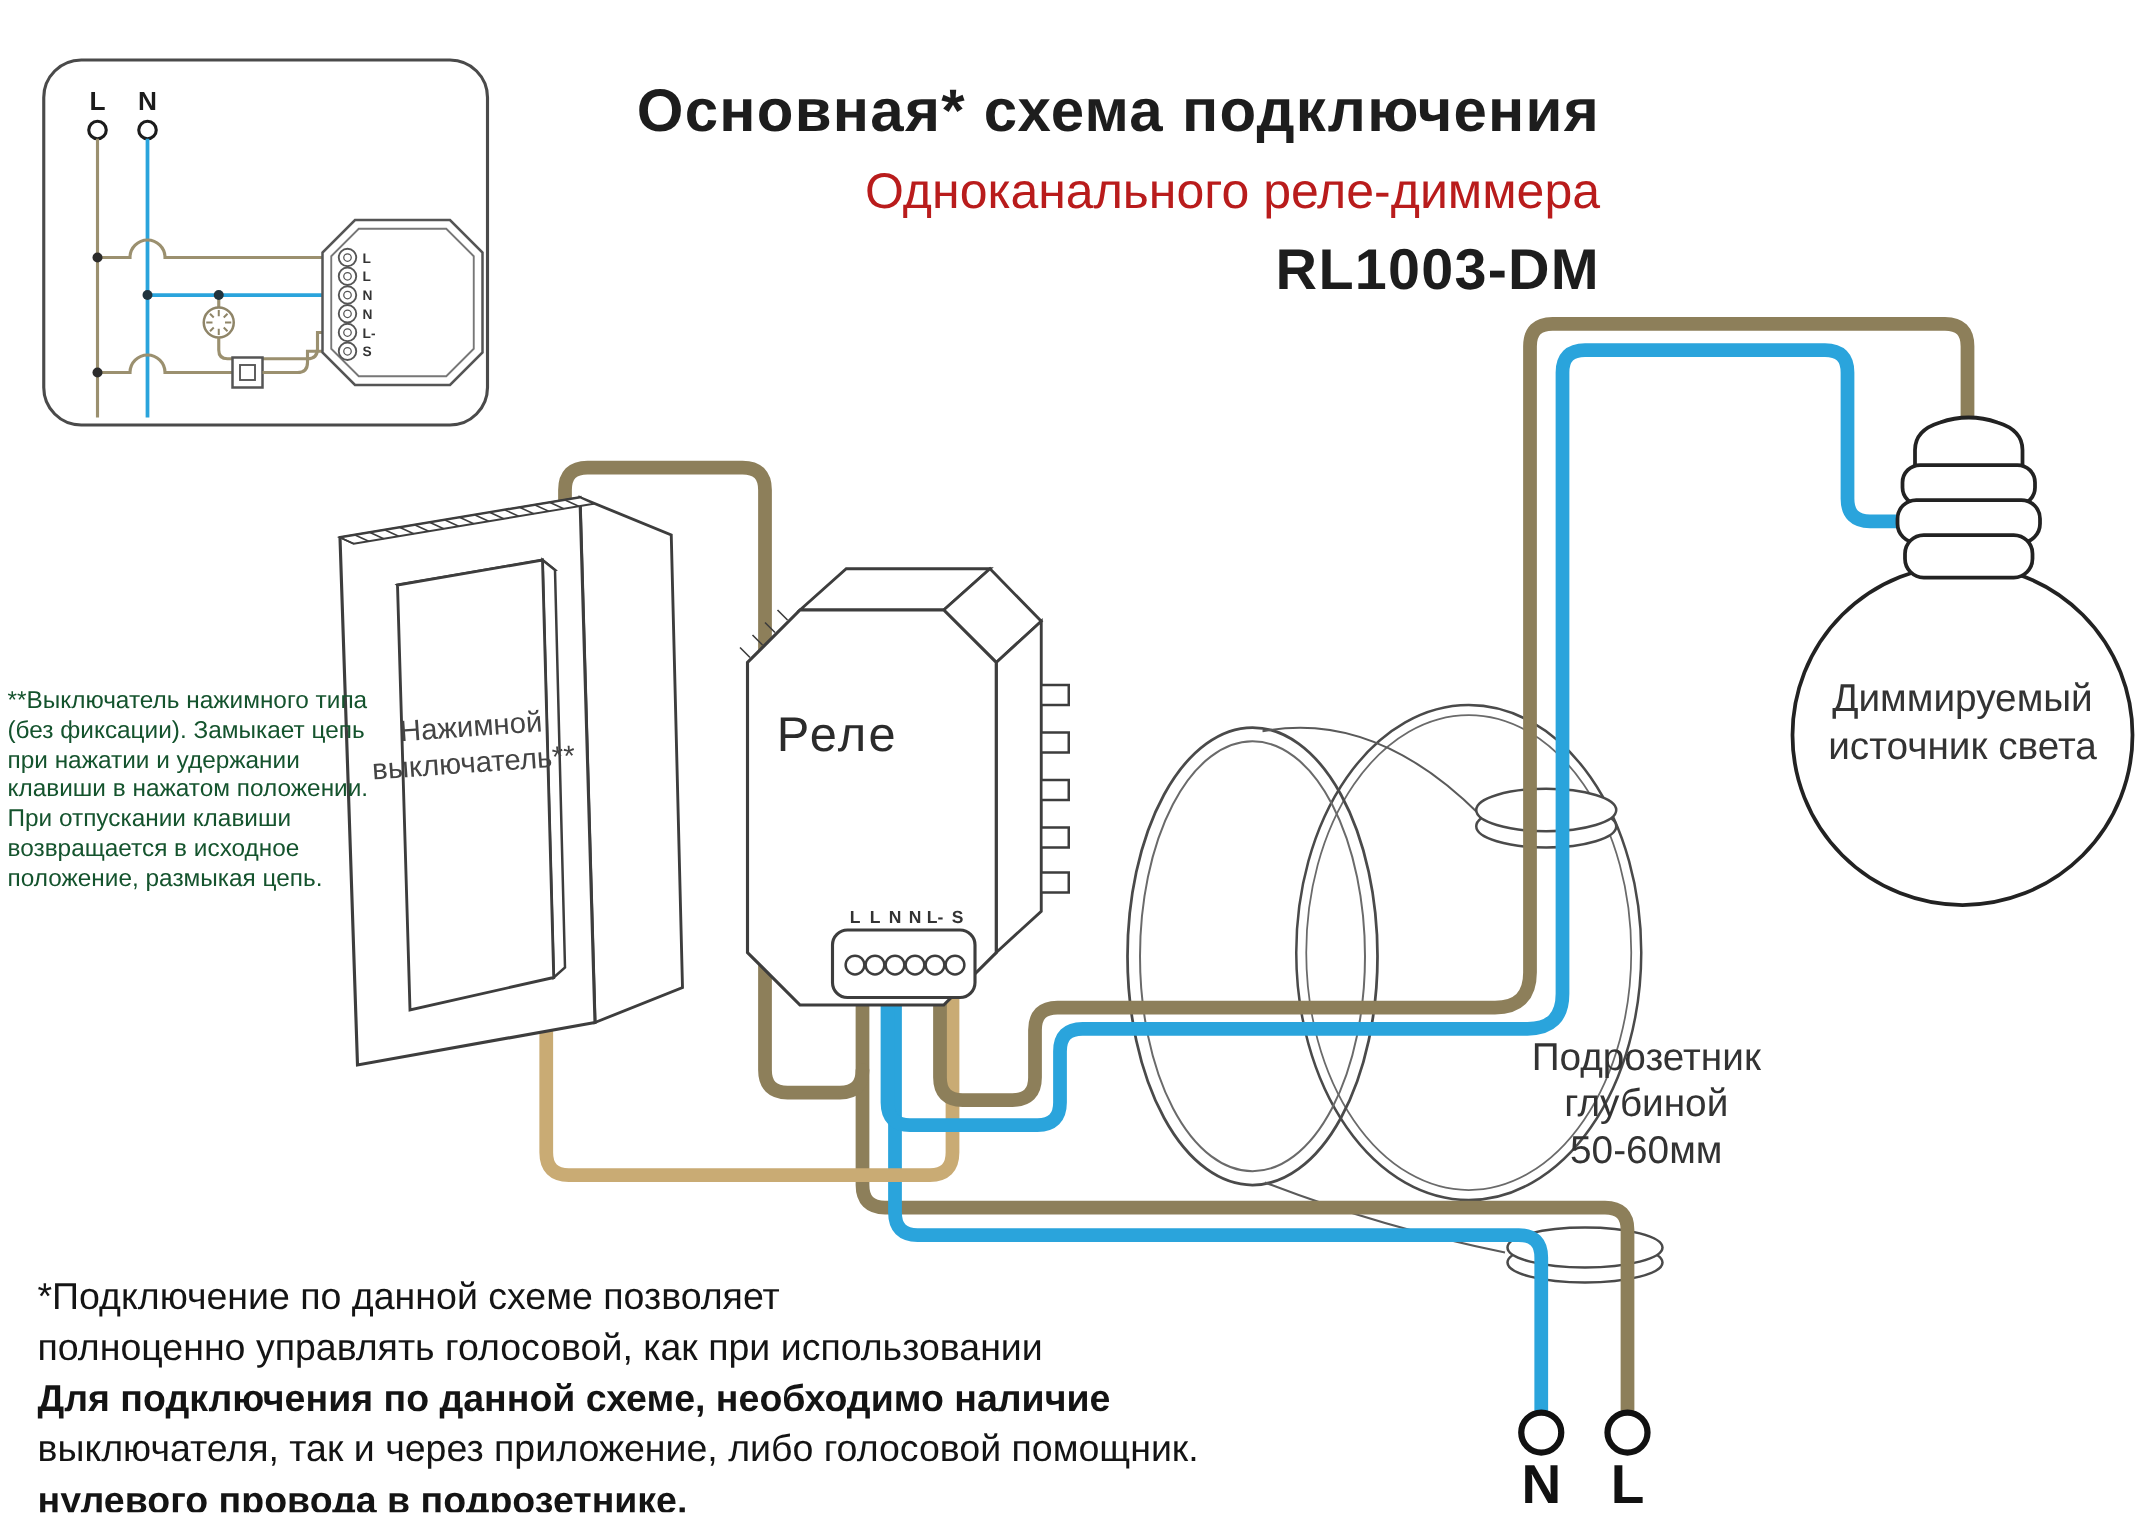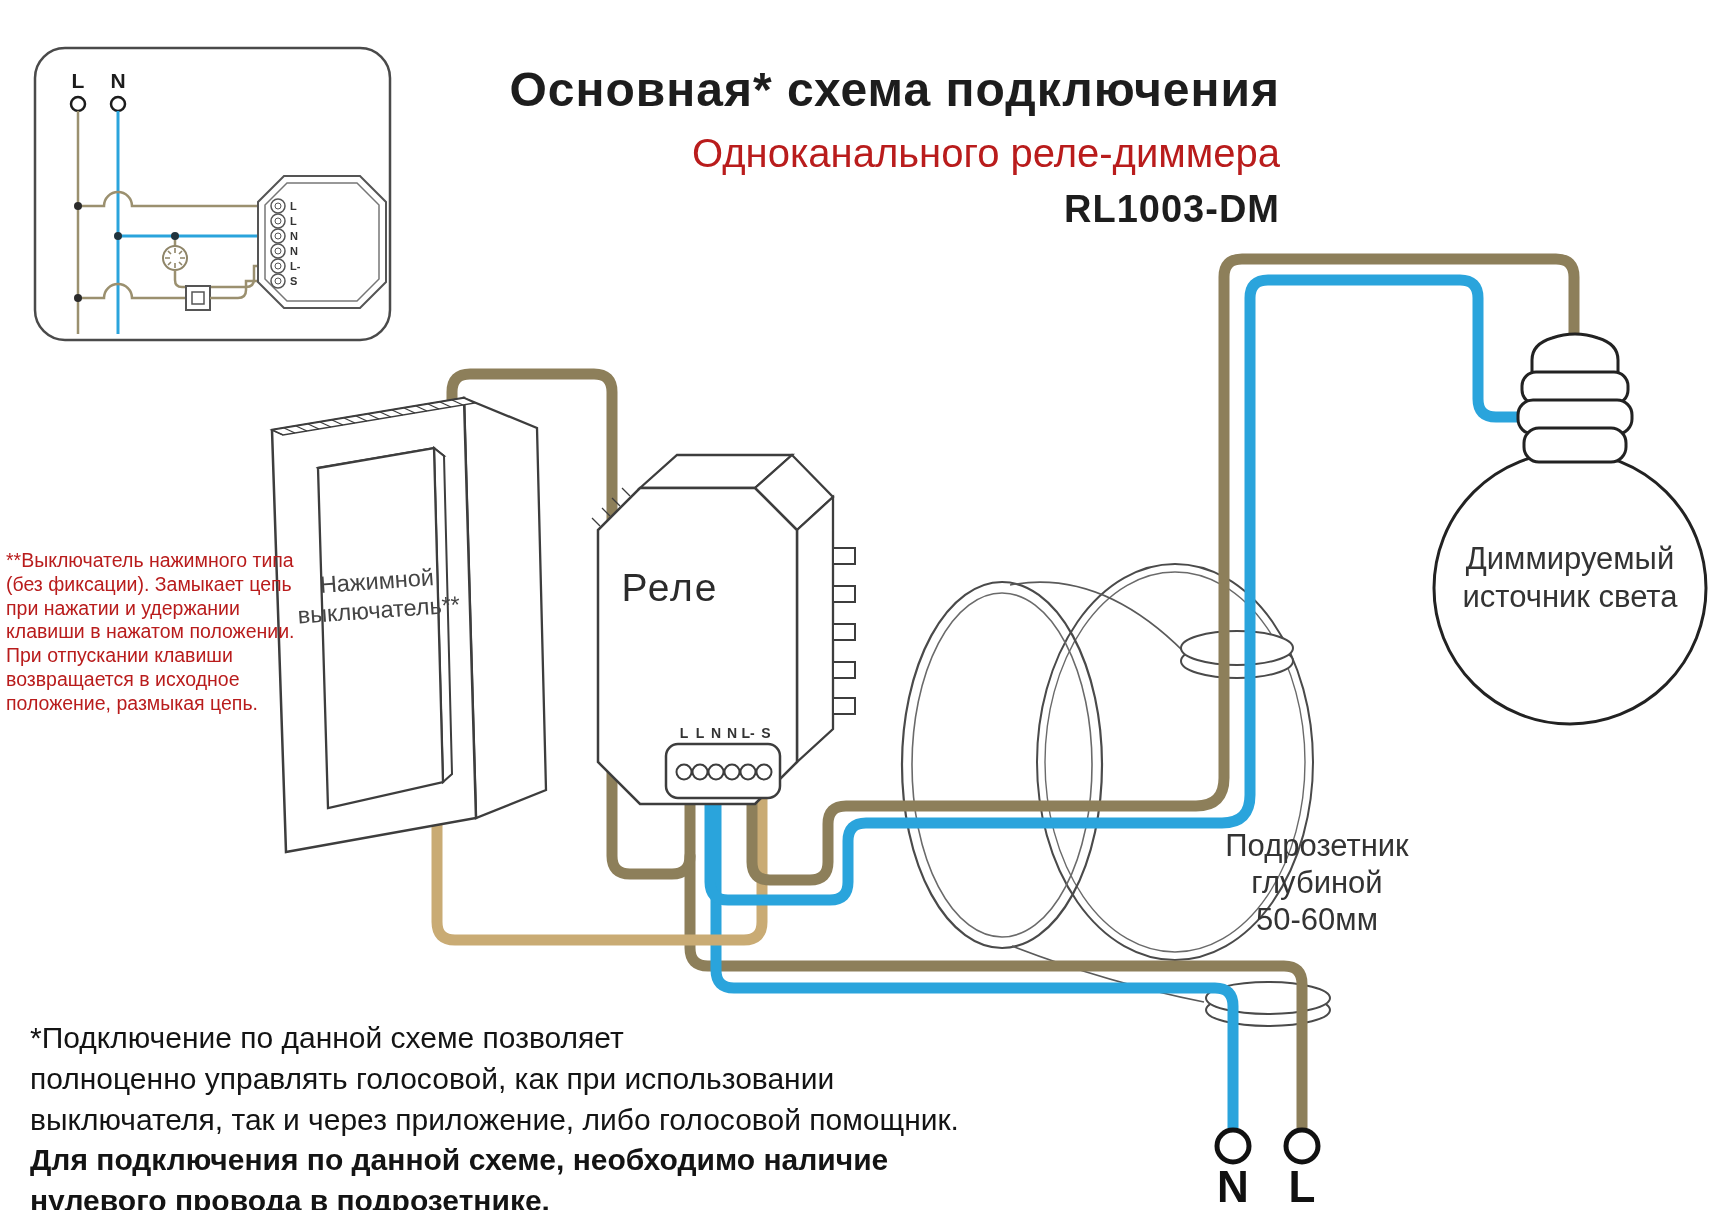--- a/index.html
+++ b/index.html
@@ -5,22 +5,22 @@
   html,body{margin:0;padding:0;background:#ffffff;}
   #stage{
     position:relative;width:1720px;height:1210px;background:#ffffff;
     font-family:"Liberation Sans", sans-serif;overflow:hidden;
   }
   #diagram-svg{position:absolute;left:0;top:0;}
   .txt{position:absolute;color:#222;}
   #title-block{left:420px;top:62px;width:860px;text-align:right;}
   #title-main{font-size:48px;font-weight:bold;color:#1d1d1d;letter-spacing:1px;}
   #title-sub{font-size:40px;color:#b91c1c;margin-top:14px;}
-  #title-model{font-size:38px;font-weight:bold;color:#1d1d1d;margin-top:12px;letter-spacing:1px;}
-  #switch-note{left:6px;top:549px;width:268px;font-size:19.5px;line-height:1.22;color:#b91c1c;}
+  #title-model{font-size:46px;font-weight:bold;color:#1d1d1d;margin-top:12px;letter-spacing:1px;}
+  #switch-note{left:6px;top:549px;width:268px;font-size:19.5px;line-height:1.22;color:#14532d;}
   #bottom-note{left:30px;top:1018px;width:1000px;font-size:30px;line-height:1.36;color:#141414;}
   #bottom-note .bold-line{font-weight:bold;}
   .nline{white-space:nowrap;}
   svg text{font-family:"Liberation Sans", sans-serif;}
 </style>
 </head>
 <body>
 
 <div id="stage">
 
@@ -198,18 +198,18 @@
   <div class="nline">при нажатии и удержании</div>
   <div class="nline">клавиши в нажатом положении.</div>
   <div class="nline">При отпускании клавиши</div>
   <div class="nline">возвращается в исходное</div>
   <div class="nline">положение, размыкая цепь.</div>
 </div>
 
 <div class="txt" id="bottom-note">
   <div class="nline">*Подключение по данной схеме позволяет</div>
   <div class="nline">полноценно управлять голосовой, как при использовании</div>
+  <div class="nline bold-line">Для подключения по данной схеме, необходимо наличие</div>
   <div class="nline">выключателя, так и через приложение, либо голосовой помощник.</div>
-  <div class="nline bold-line">Для подключения по данной схеме, необходимо наличие</div>
   <div class="nline bold-line">нулевого провода в подрозетнике.</div>
 </div>
 
 </div>
 
 </body></html>

